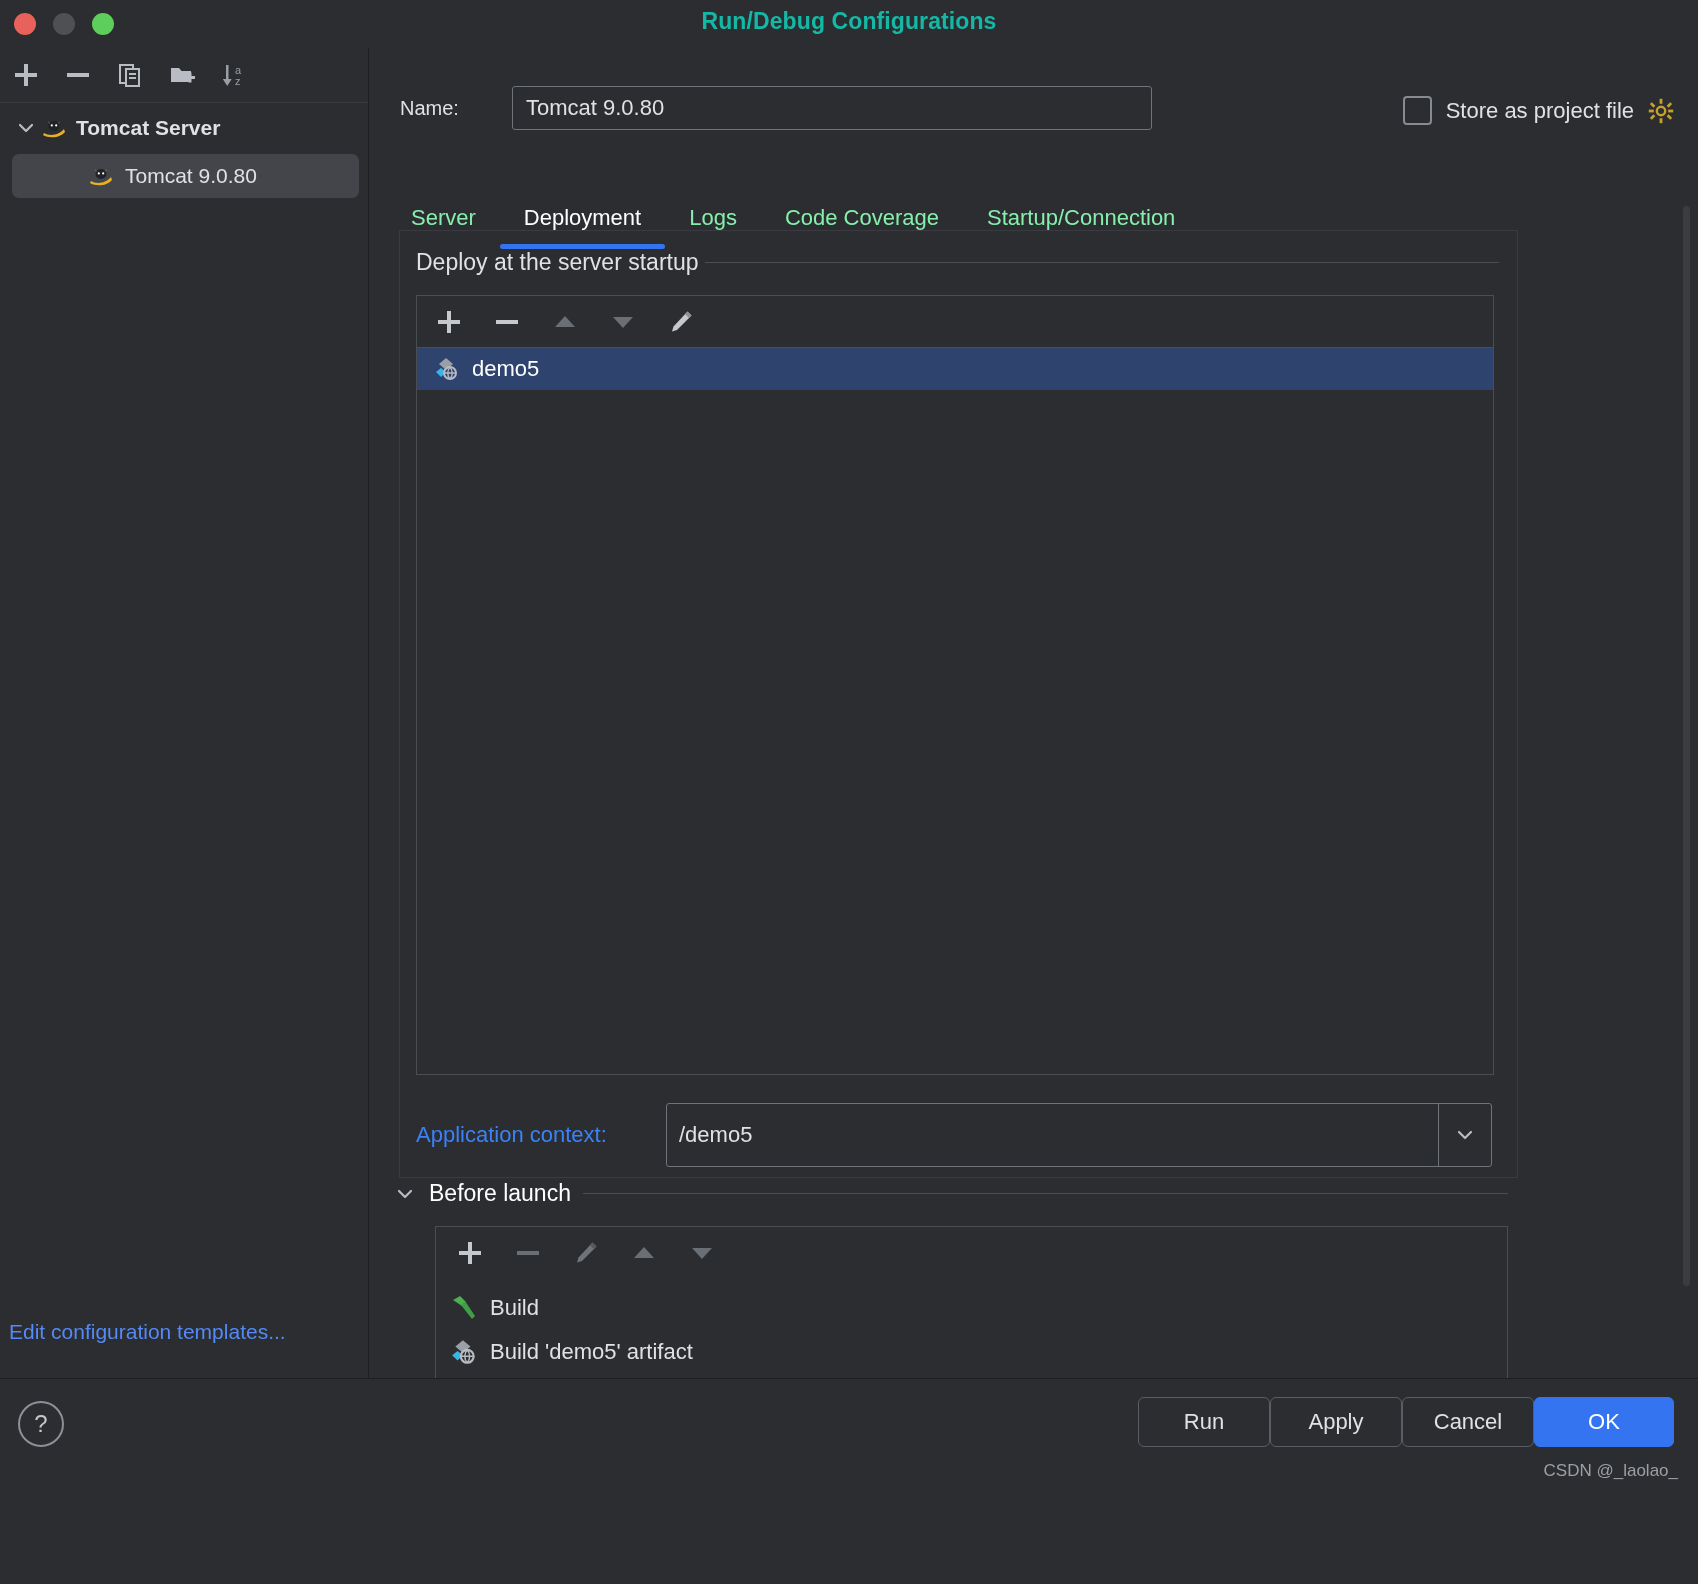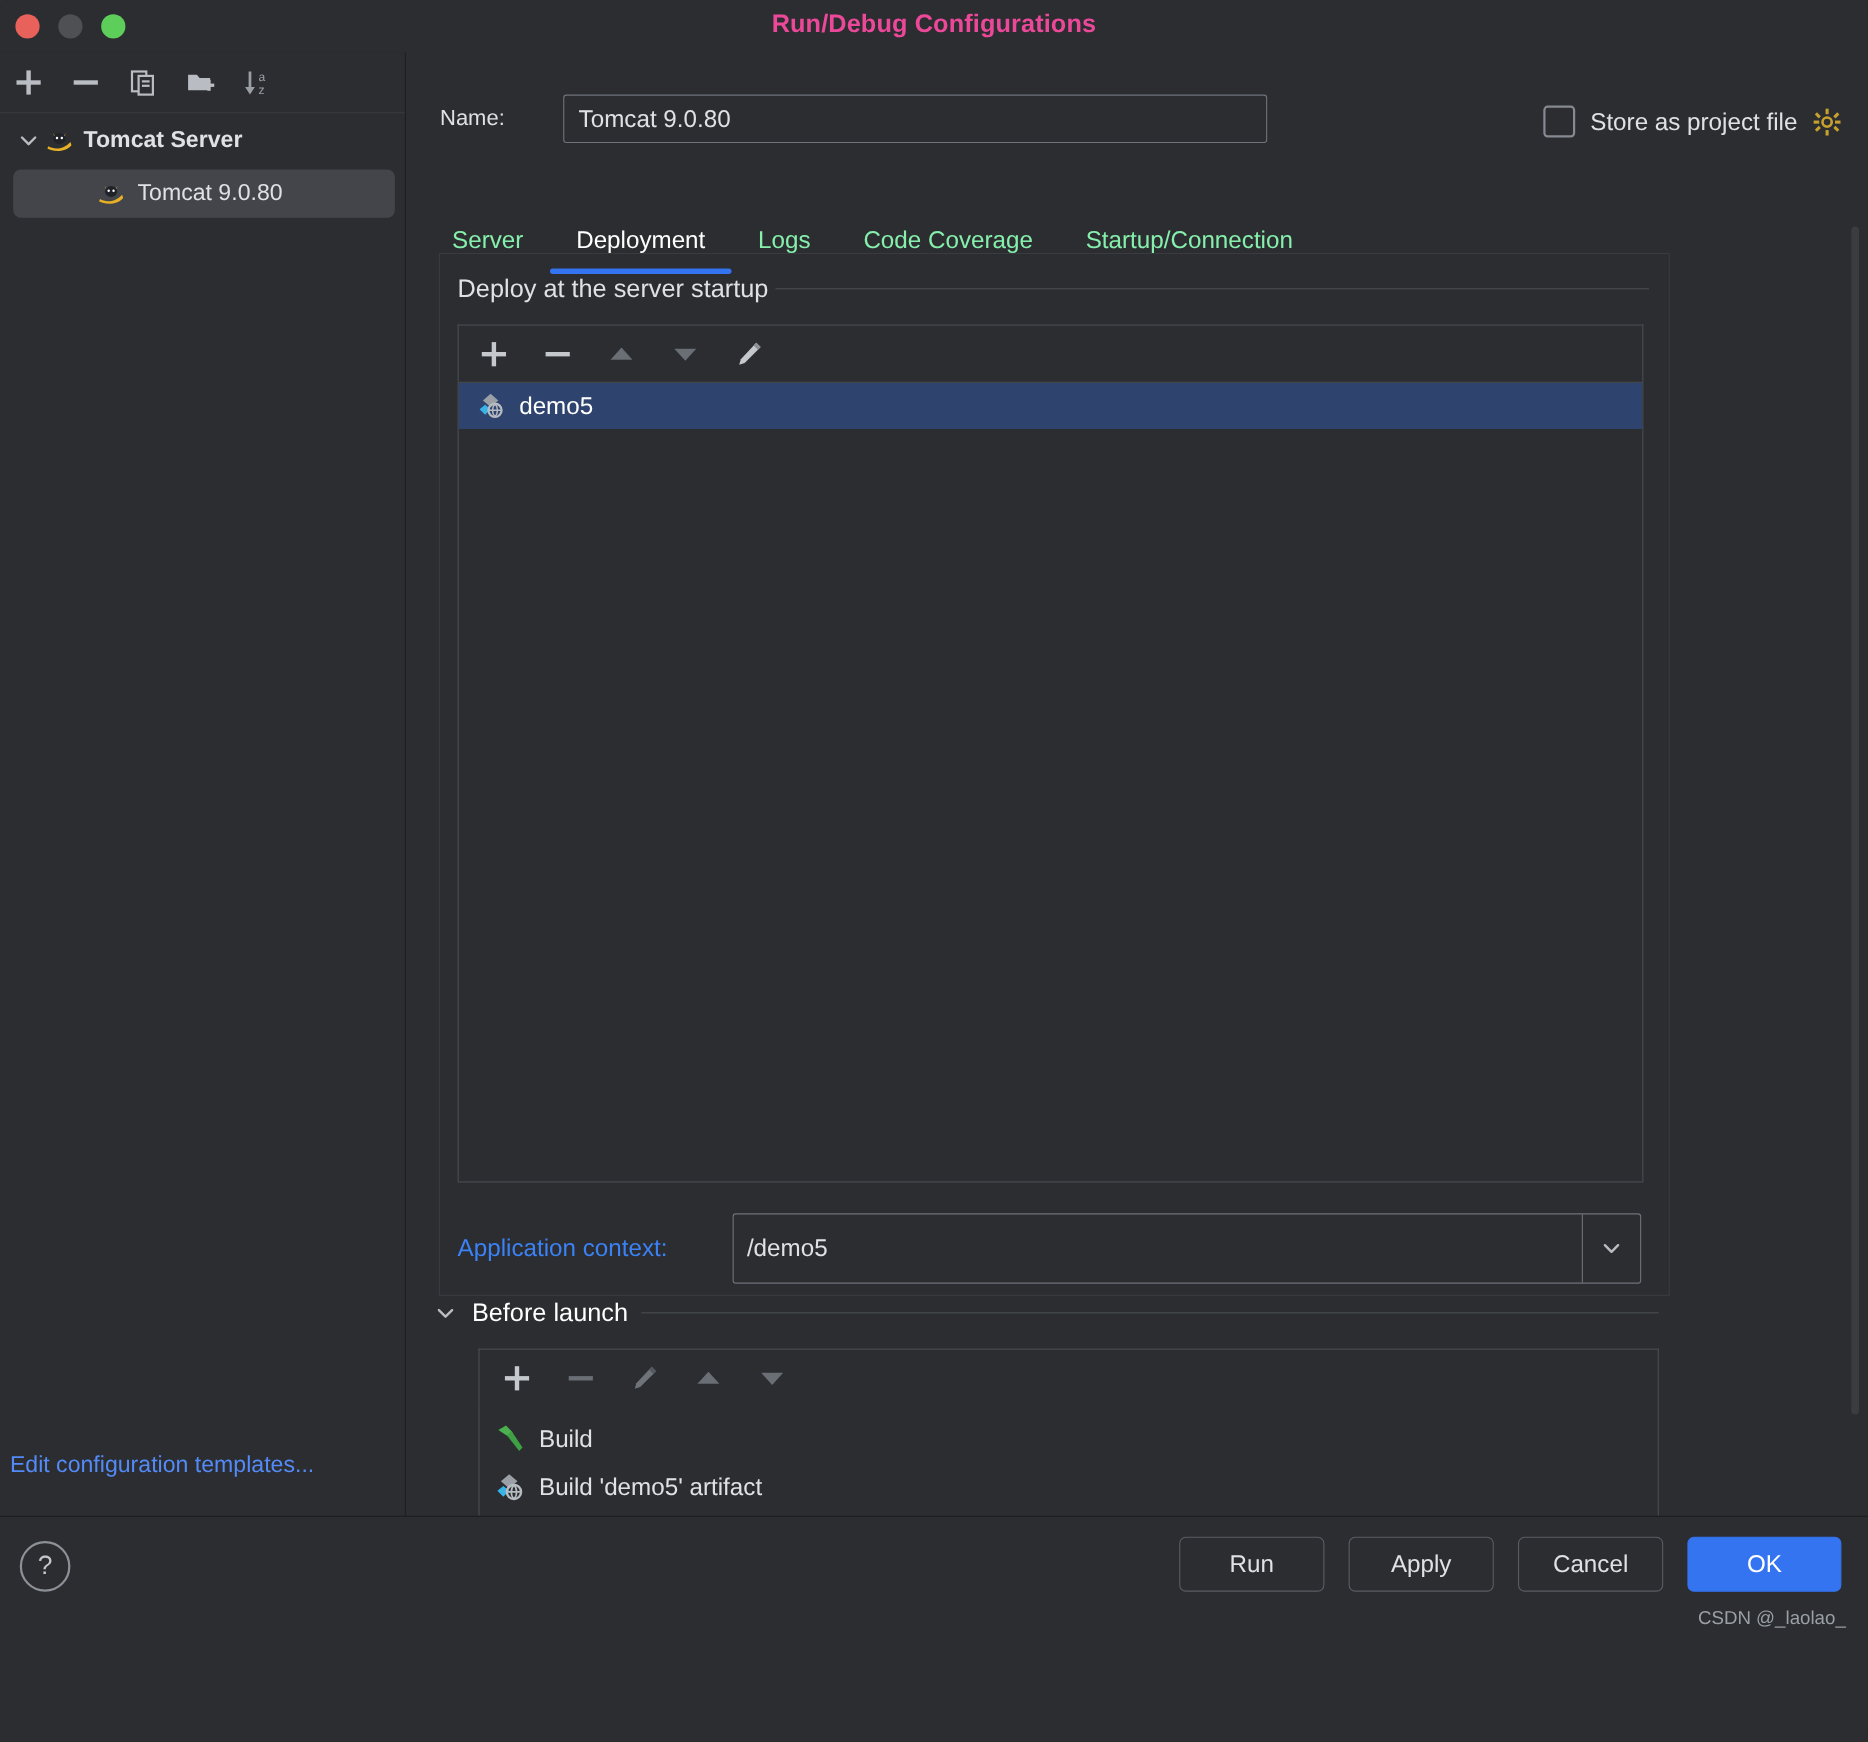--- a/index.html
+++ b/index.html
@@ -47,21 +47,21 @@
   .dot.yellow { background: #4e5053; }
   .dot.green  { background: #5ece5b; }
   .window-title {
     position: absolute;
     top: 8px;
     left: 0;
     width: 1698px;
     text-align: center;
     font-size: 23px;
     font-weight: bold;
-    color: #ec4899;
+    color: #14b8a6;
     letter-spacing: 0.1px;
   }
 
   
   .left-panel {
     position: absolute;
     top: 48px;
     left: 0;
     width: 369px;
     height: 1330px;
@@ -388,21 +388,20 @@
     justify-content: center;
     color: #c3c6cb;
     font-size: 24px;
   }
   .btn-group {
     position: absolute;
     right: 24px;
     top: 18px;
     display: flex;
     align-items: flex-end;
-    gap: 22px;
   }
   .btn {
     height: 50px;
     min-width: 132px;
     padding: 0 22px;
     border-radius: 6px;
     border: 1px solid #5a5d63;
     background: #2b2d30;
     color: #dfe1e5;
     font-size: 22px;

